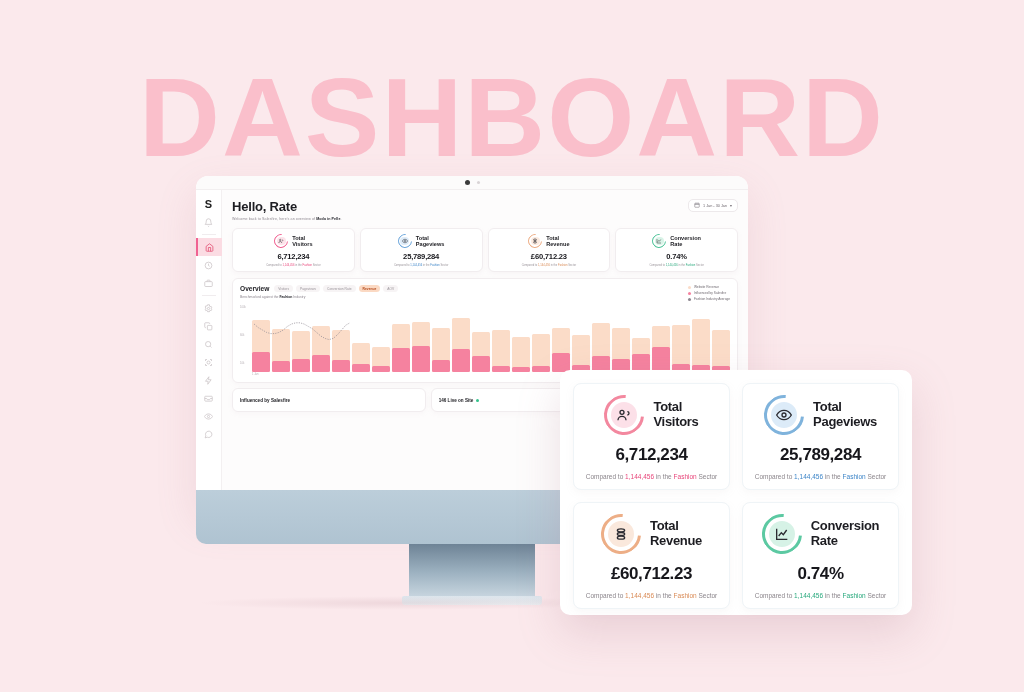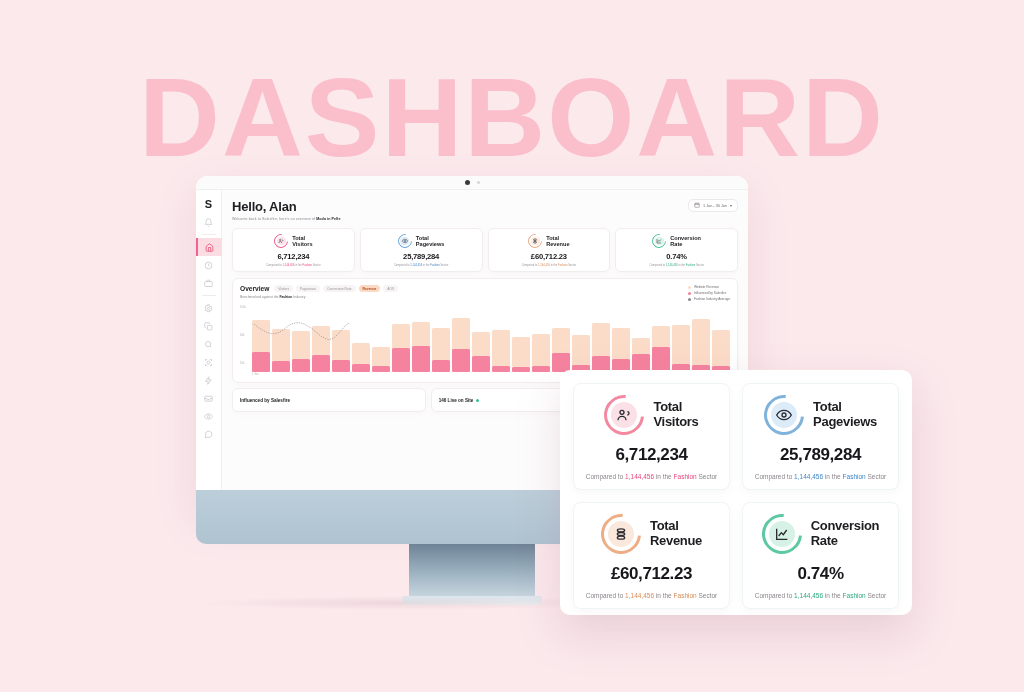--- a/index.html
+++ b/index.html
@@ -294,21 +294,21 @@
           <svg viewBox="0 0 24 24" fill="none" stroke="currentColor" stroke-width="2">
               <path d="M21 11.5a8.5 8.5 0 01-12.2 7.7L3 21l1.9-5.6A8.5 8.5 0 1121 11.5z"></path>
             </svg>
         </span>
       </div>
     </div>
 
     <div class="main">
       <div class="topline">
         <div>
-          <div class="greet">Hello, Alan</div>
+          <div class="greet">Hello, Rate</div>
           <div class="sub"><span>Welcome back to Salesfire, here's an overview of </span><b>Moda in Pelle</b><span>.</span></div>
         </div>
         <div class="datepick">
           <span>
             <svg viewBox="0 0 24 24" fill="none" stroke="currentColor" stroke-width="2">
                 <rect x="3" y="5" width="18" height="16" rx="2"></rect>
                 <path d="M3 10h18M8 3v4M16 3v4"></path>
               </svg>
           </span>
           <span>1 Jan - 30 Jan</span>

